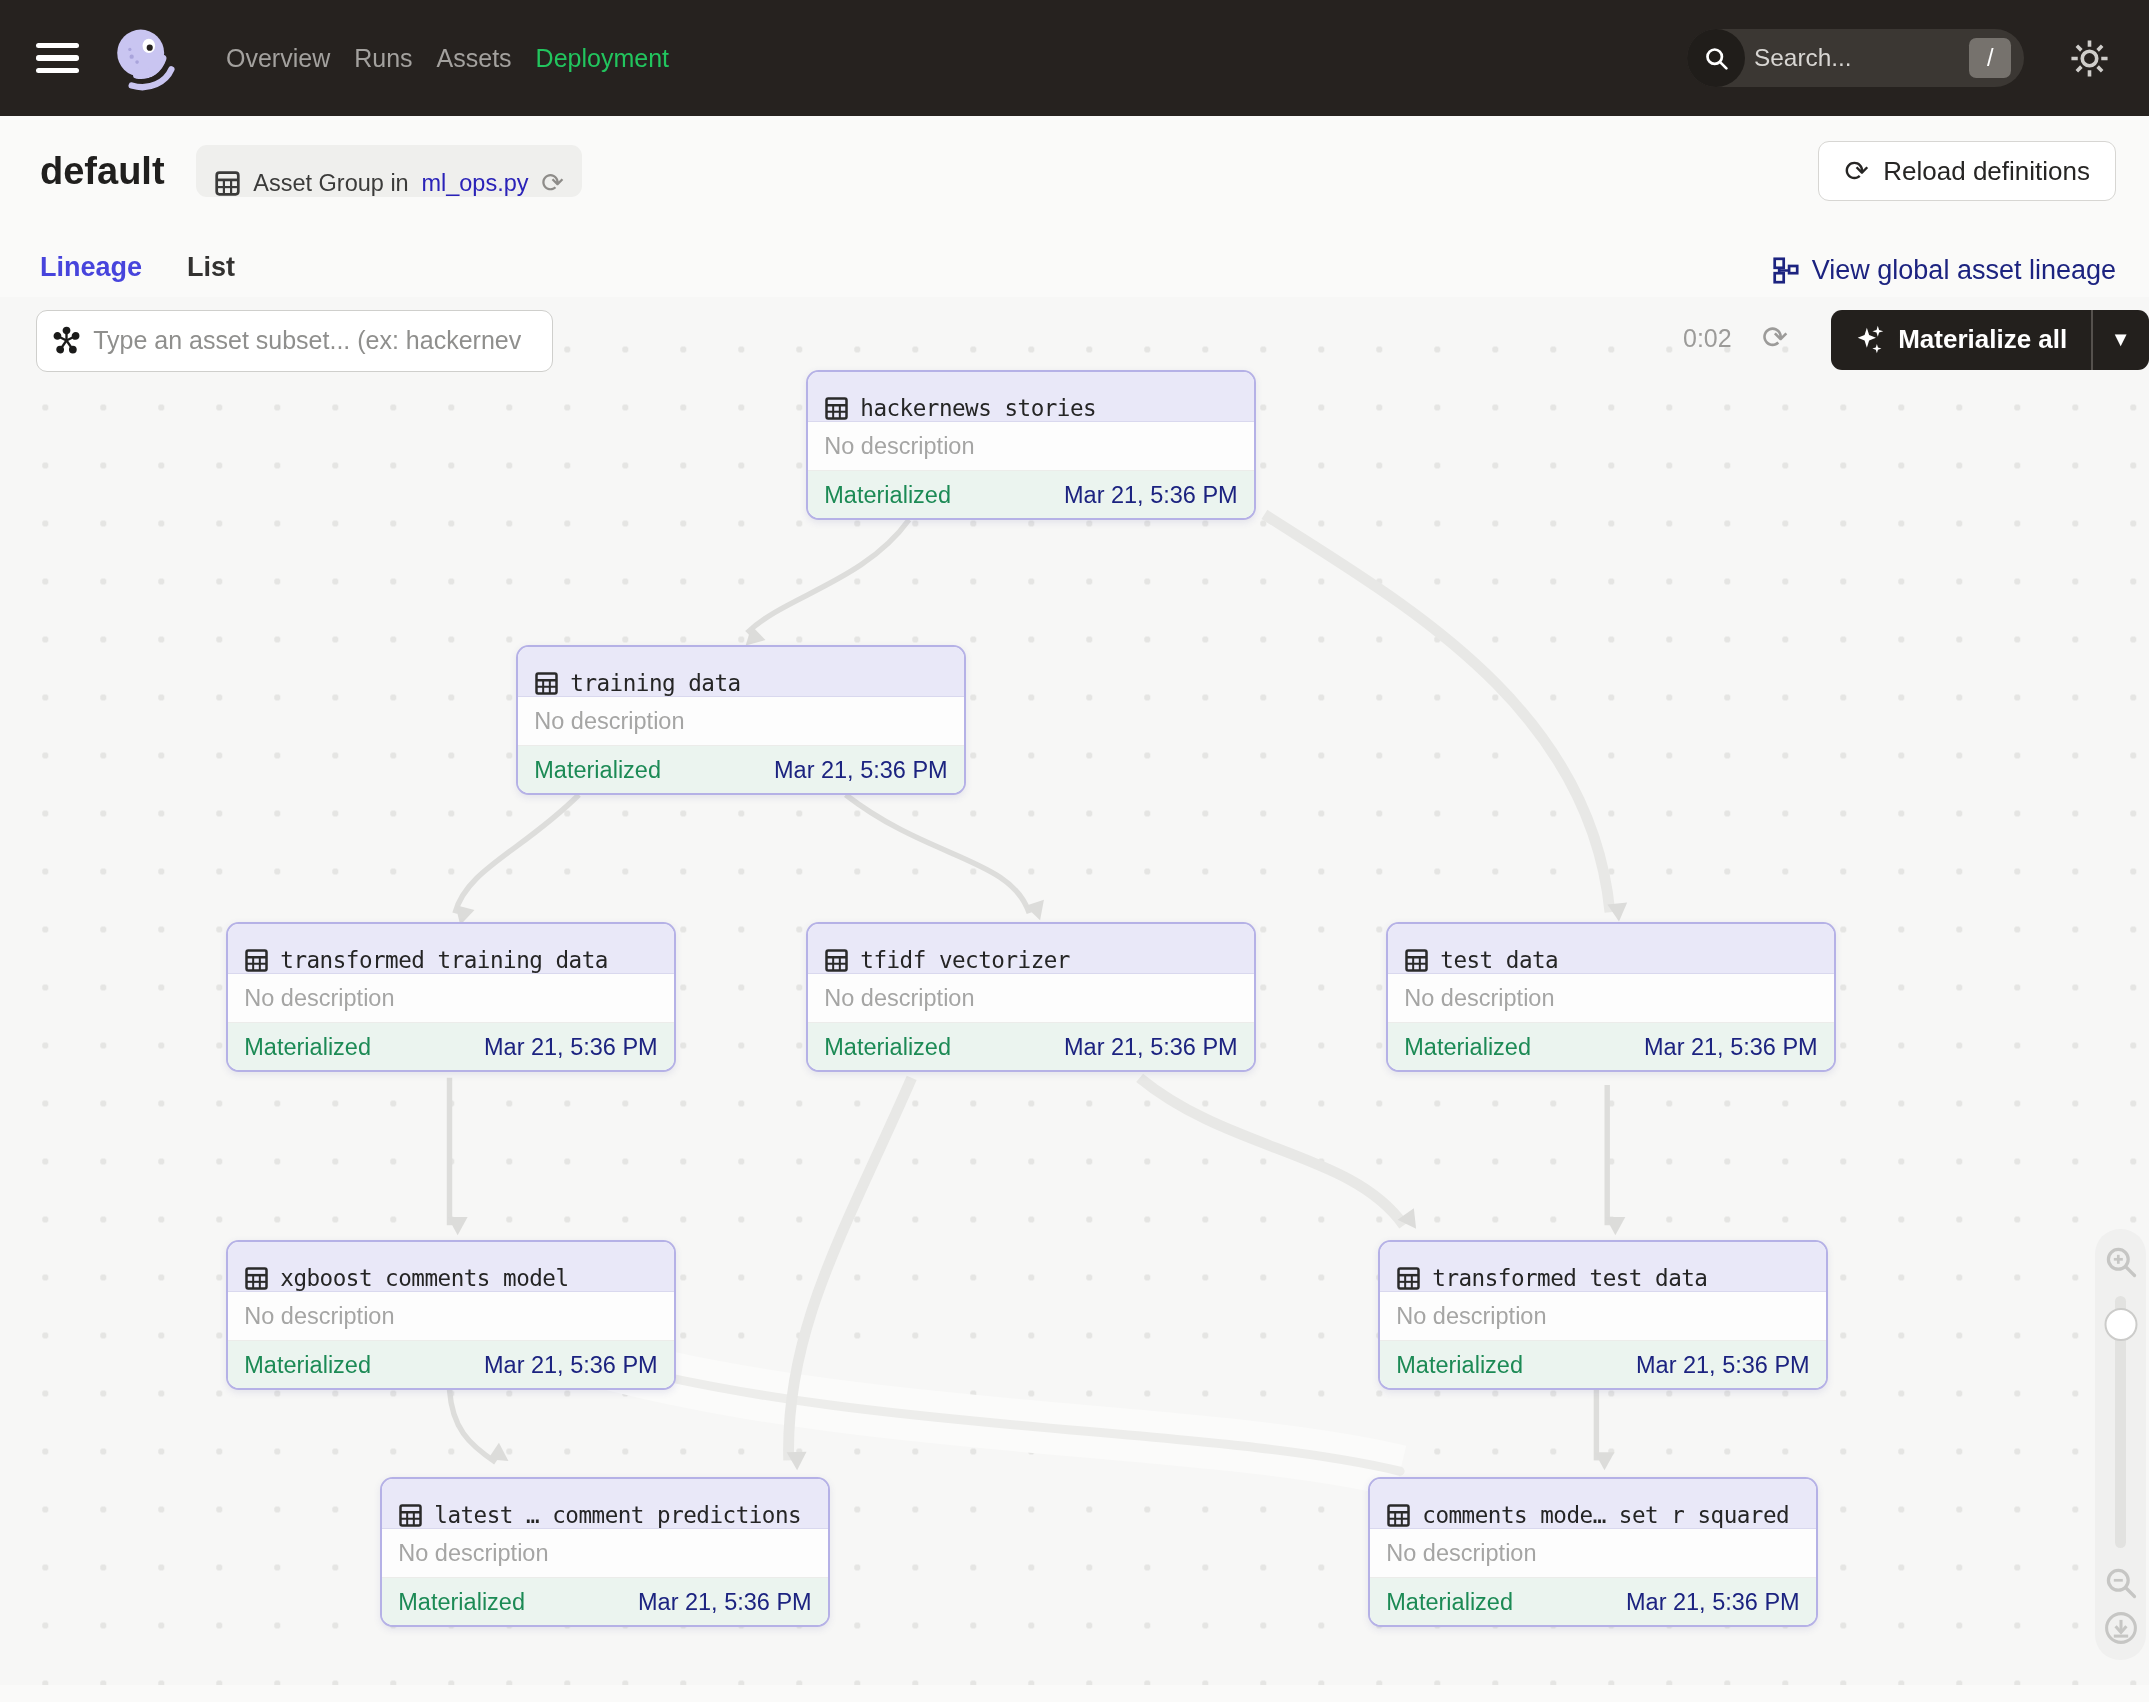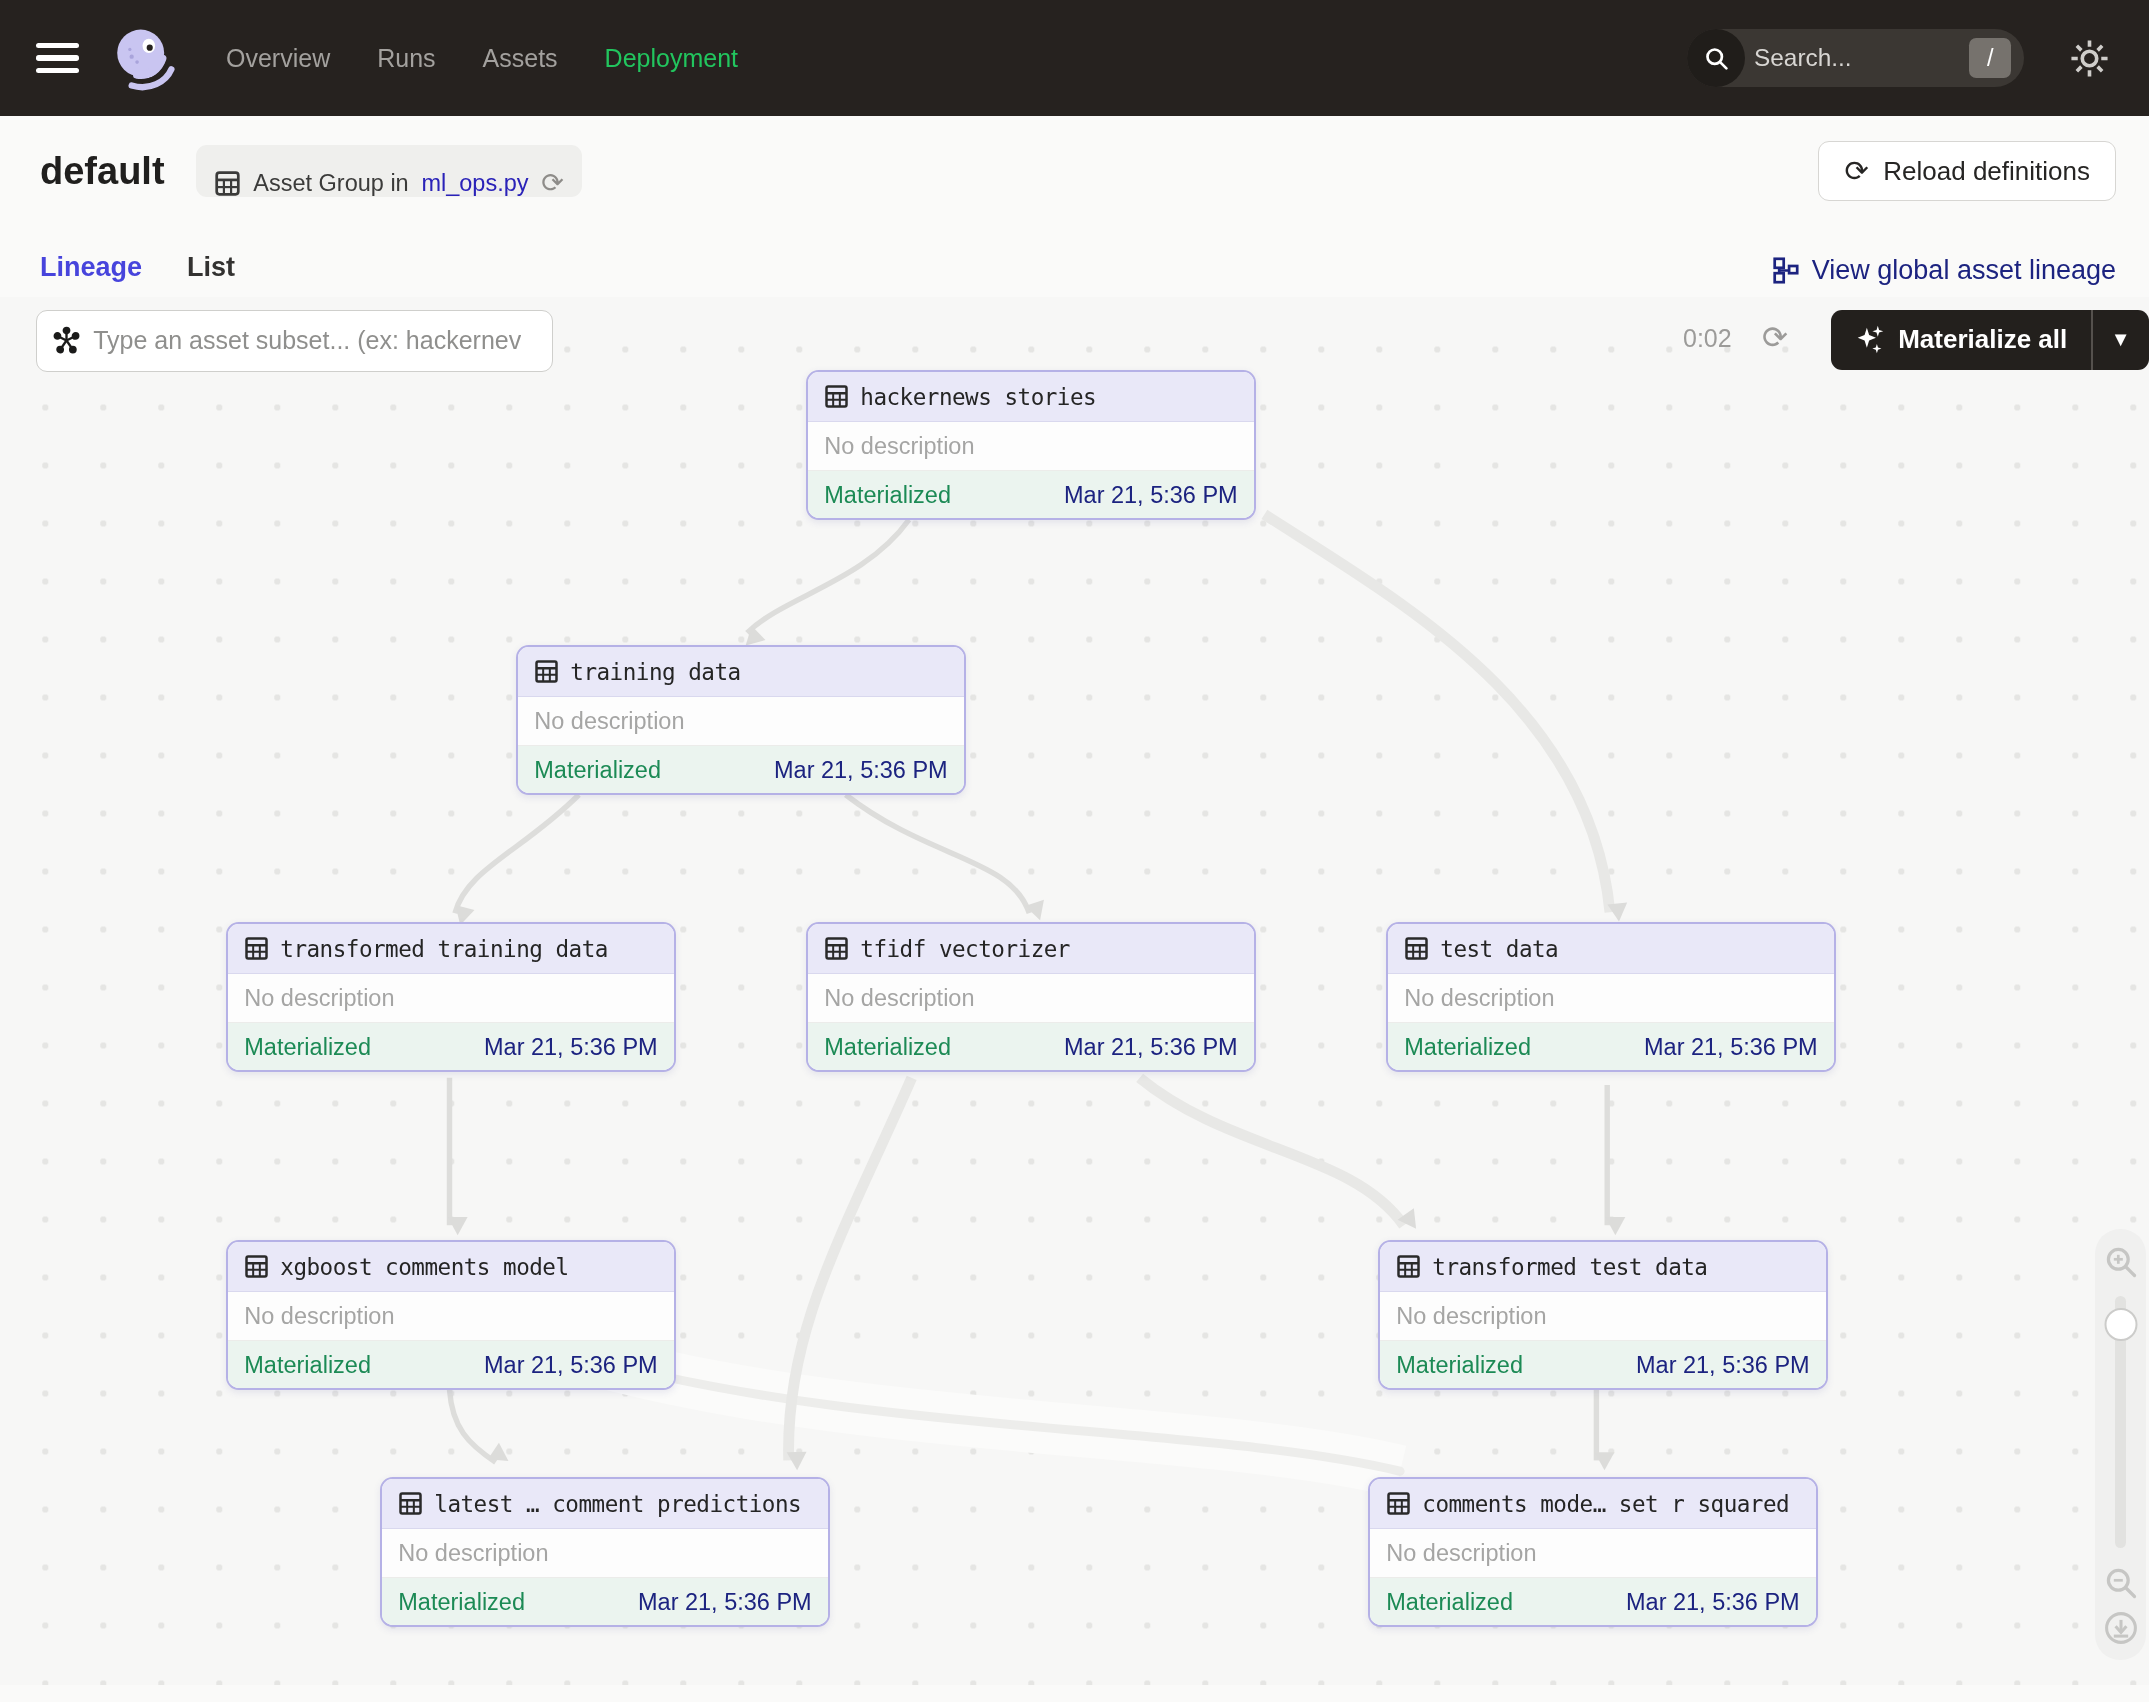--- a/index.html
+++ b/index.html
@@ -7,21 +7,21 @@
   body { font-family:"Liberation Sans", sans-serif; background:#FAFAF9; overflow:hidden; }
   #app { position:relative; width:2149px; height:1702px; }
 
   
   .topbar { position:absolute; left:0; top:0; width:2149px; height:116px;
     background:#26221F; display:flex; align-items:center; }
   .hamburger { width:43px; height:31px; margin-left:36px; display:flex; flex-direction:column;
     justify-content:space-between; cursor:pointer; }
   .hamburger div { height:5.4px; background:#FFFFFF; border-radius:2.7px; }
   .logo { margin-left:31px; width:65px; height:65px; }
-  .nav-items { display:flex; align-items:flex-start; gap:47px; margin-left:51px; }
+  .nav-items { display:flex; align-items:flex-start; gap:24px; margin-left:51px; }
   .nav-item { font-size:25px; color:#A3A19E; font-weight:500; cursor:pointer; }
   .nav-item.active { color:#22c55e; font-weight:400; }
   .topbar-spacer { flex:1; }
   .search-pill { width:337px; height:58px; background:#3B3733; border-radius:29px;
     display:flex; align-items:center; margin-right:42px; }
   .search-circle { width:58px; height:58px; border-radius:50%; background:#201D1A;
     display:flex; align-items:center; justify-content:center; }
   .search-placeholder { color:#D8D6D3; font-size:24.4px; margin-left:9px; flex:1; }
   .slash-badge { width:42px; height:40px; background:#76726D; border-radius:7.2px;
     color:#FFFFFF; font-size:23.5px; display:flex; align-items:center; justify-content:center;
@@ -71,21 +71,21 @@
   .materialize { position:absolute; left:1831px; top:12.7px; height:60px; background:#23201D;
     border-radius:11px; display:flex; align-items:stretch; color:#FFFFFF; cursor:pointer; }
   .materialize .main { display:flex; align-items:center; gap:12.7px; padding:0 23.5px; font-size:26px; font-weight:600; }
   .materialize .divider { width:1.8px; background:#55514D; }
   .materialize .caret { width:56px; display:flex; align-items:center; justify-content:center; font-size:20px; }
 
   
   .asset-node { position:absolute; width:450px; height:150px; background:#FFFFFF;
     border:2.7px solid #B5B1E6; border-radius:12.7px; overflow:hidden;
     box-shadow:0 2.7px 7.2px rgba(70,68,150,0.10); cursor:pointer; }
-  .node-header { height:50px; background:#E9E8F8; display:flex; align-items:center;
+  .node-header { height:50px; background:#E9E8F8; display:flex; align-items:flex-end;
     gap:11px; padding:0 16.3px; border-bottom:0.9px solid #D9D8EE; }
   .node-name { font-family:"DejaVu Sans Mono", monospace; font-size:22.6px; color:#252525;
     white-space:nowrap; overflow:hidden; letter-spacing:-0.5px; }
   .node-desc { height:49px; background:#FDFDFD; display:flex; align-items:center;
     padding:0 16.3px; font-size:23.5px; color:#A5A5A4; border-bottom:0.9px solid #ECECEA; }
   .node-footer { height:49px; background:#EBF4EF; display:flex; align-items:center;
     justify-content:space-between; padding:0 16.3px; }
   .node-status { font-size:23.5px; color:#1C8A55; }
   .node-time { font-size:23.5px; color:#1C2380; }
 

